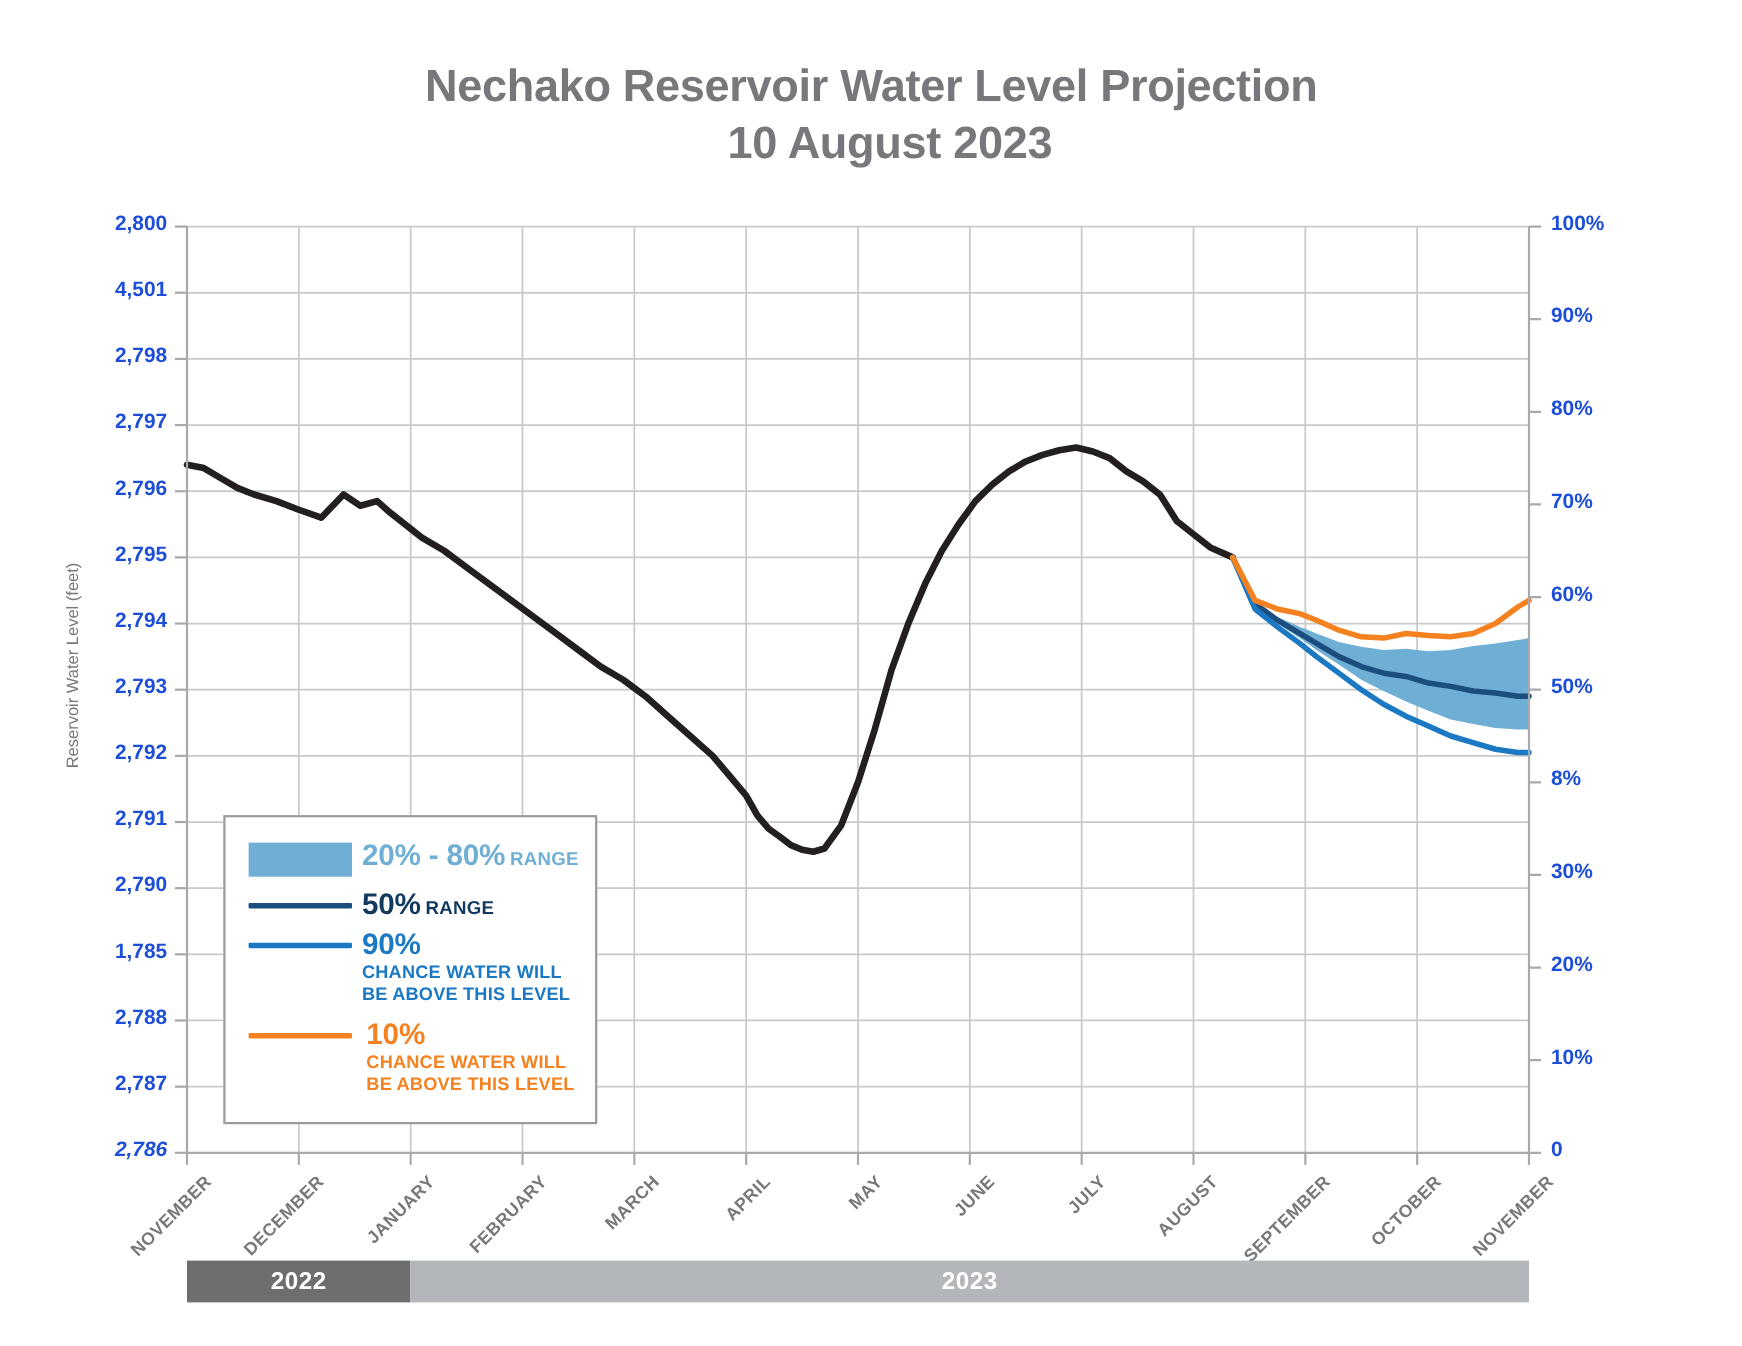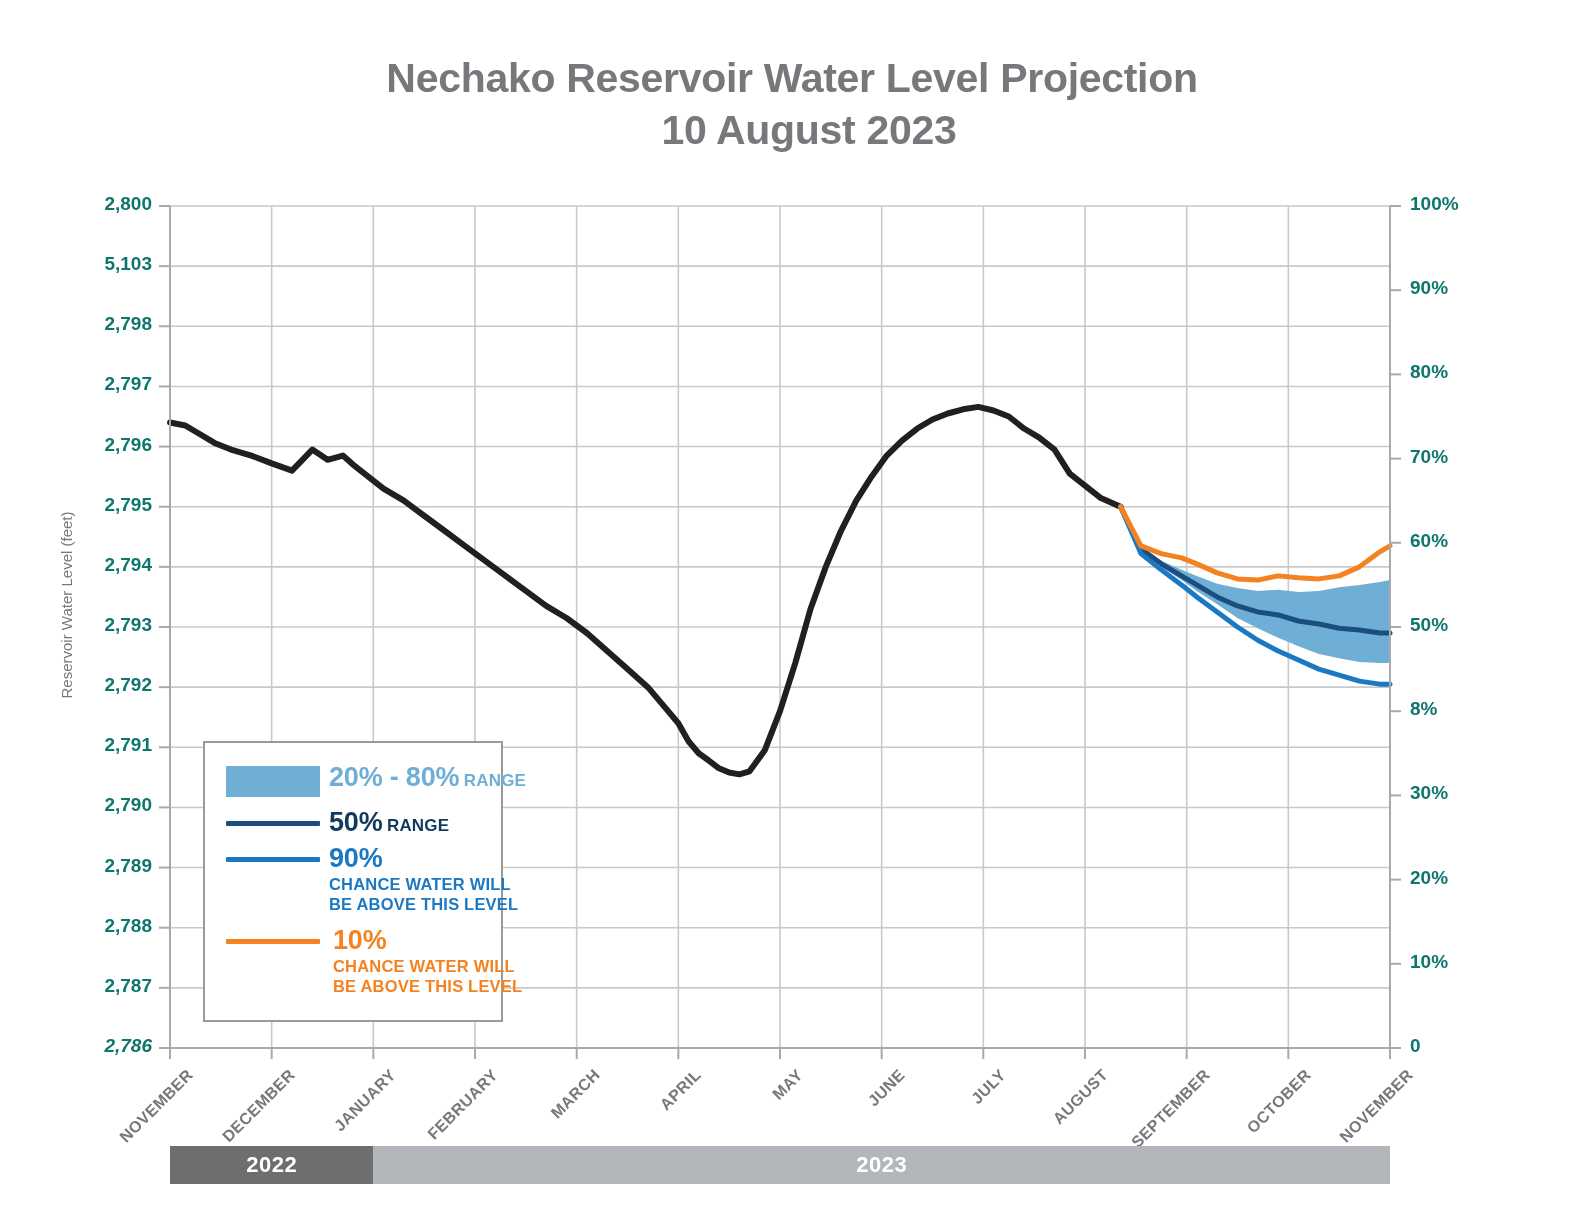--- a/index.html
+++ b/index.html
@@ -33,21 +33,21 @@
     transform:rotate(-90deg) translate(-250px,0);
     text-align:center;
     color:#77787b;
     font-size:15px;
     font-weight:normal;
     white-space:nowrap;
   }
 
   .tick-text{
     position:absolute;
-    color:#0f766e;
+    color:#1d4ed8;
     font-size:19px;
     font-weight:bold;
     white-space:nowrap;
   }
   .tick-left{text-align:right;}
   .tick-right{text-align:left;}
 
   .month-label{
     position:absolute;
     color:#77787b;
@@ -63,21 +63,21 @@
   .yearbar{position:absolute;height:38px;top:1146px;display:flex;}
   .yearseg{
     display:flex;align-items:center;justify-content:center;
     color:#ffffff;font-weight:bold;font-size:22px;
     letter-spacing:0.5px;
   }
 
   .legend-box{
     position:absolute;
     left:203px;top:741px;
-    width:300px;height:281px;
+    width:340px;height:281px;
     background:#ffffff;
     border:2px solid #9a9a9a;
     box-sizing:border-box;
   }
   .lg-swatch-band{
     position:absolute;left:21px;top:23px;
     width:94px;height:31px;background:#6FAFD5;
   }
   .lg-line{position:absolute;left:21px;width:94px;height:5px;border-radius:1px;}
   .lg-line-50{top:78px;background:#1B4E7E;}
@@ -189,31 +189,31 @@
         <line x1="983.3333333333333" x2="983.3333333333333" y1="1048" y2="1059" stroke="#a7a9ac" stroke-width="2"></line>
         <line x1="1085" x2="1085" y1="1048" y2="1059" stroke="#a7a9ac" stroke-width="2"></line>
         <line x1="1186.6666666666667" x2="1186.6666666666667" y1="1048" y2="1059" stroke="#a7a9ac" stroke-width="2"></line>
         <line x1="1288.3333333333333" x2="1288.3333333333333" y1="1048" y2="1059" stroke="#a7a9ac" stroke-width="2"></line>
         <line x1="1390" x2="1390" y1="1048" y2="1059" stroke="#a7a9ac" stroke-width="2"></line>
       </g>
   </svg>
 
   <div id="ticks-left">
       <div class="tick-text tick-left" style="right: 1432px; top: 193px; position: absolute;">2,800</div>
-      <div class="tick-text tick-left" style="right: 1432px; top: 253.143px; position: absolute;">5,103</div>
+      <div class="tick-text tick-left" style="right: 1432px; top: 253.143px; position: absolute;">4,501</div>
       <div class="tick-text tick-left" style="right: 1432px; top: 313.286px; position: absolute;">2,798</div>
       <div class="tick-text tick-left" style="right: 1432px; top: 373.429px; position: absolute;">2,797</div>
       <div class="tick-text tick-left" style="right: 1432px; top: 433.571px; position: absolute;">2,796</div>
       <div class="tick-text tick-left" style="right: 1432px; top: 493.714px; position: absolute;">2,795</div>
       <div class="tick-text tick-left" style="right: 1432px; top: 553.857px; position: absolute;">2,794</div>
       <div class="tick-text tick-left" style="right: 1432px; top: 614px; position: absolute;">2,793</div>
       <div class="tick-text tick-left" style="right: 1432px; top: 674.143px; position: absolute; text-align: center;">2,792</div>
       <div class="tick-text tick-left" style="right: 1432px; top: 734.286px; position: absolute;">2,791</div>
       <div class="tick-text tick-left" style="right: 1432px; top: 794.429px; position: absolute;">2,790</div>
-      <div class="tick-text tick-left" style="right: 1432px; top: 854.571px; position: absolute;">2,789</div>
+      <div class="tick-text tick-left" style="right: 1432px; top: 854.571px; position: absolute;">1,785</div>
       <div class="tick-text tick-left" style="right: 1432px; top: 914.714px; position: absolute;">2,788</div>
       <div class="tick-text tick-left" style="right: 1432px; top: 974.857px; position: absolute;">2,787</div>
       <div class="tick-text tick-left" style="right: 1432px; top: 1035px; position: absolute; font-style: italic;">2,786</div>
     </div>
   <div id="ticks-right">
       <div class="tick-text tick-right" style="left: 1410px; top: 193px; position: absolute;">100%</div>
       <div class="tick-text tick-right" style="left: 1410px; top: 277.2px; position: absolute;">90%</div>
       <div class="tick-text tick-right" style="left: 1410px; top: 361.4px; position: absolute;">80%</div>
       <div class="tick-text tick-right" style="left: 1410px; top: 445.6px; position: absolute;">70%</div>
       <div class="tick-text tick-right" style="left: 1410px; top: 529.8px; position: absolute;">60%</div>

